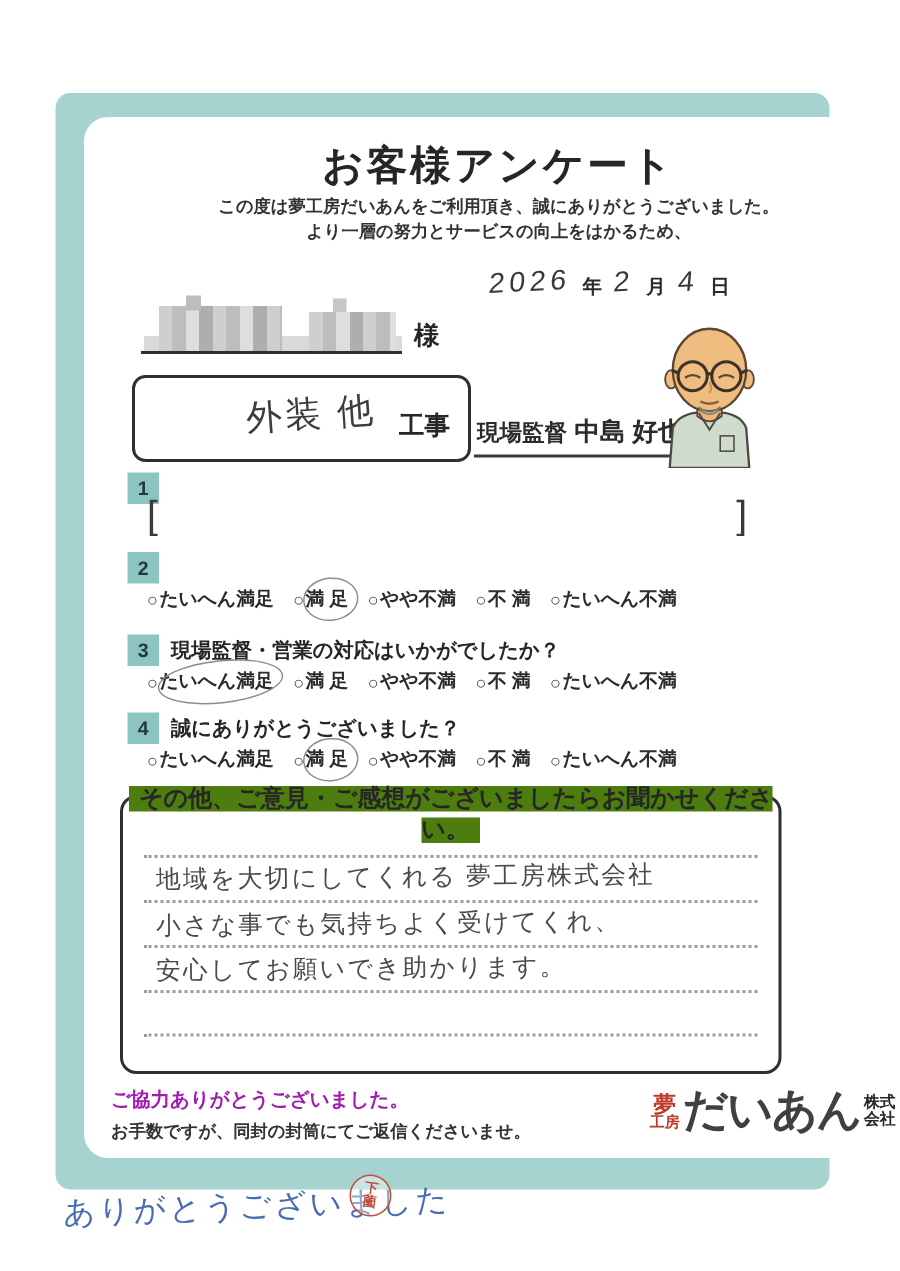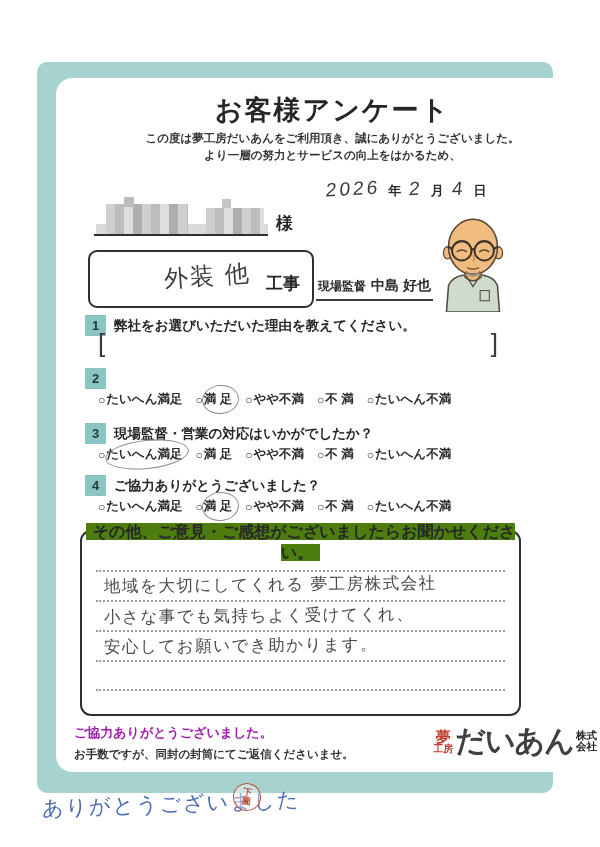--- a/index.html
+++ b/index.html
@@ -24,22 +24,22 @@
   .mosaic.c2{left:112px;top:2px;width:58px;height:26px;}
   .mosaic.p1{left:30px;top:-9px;width:10px;height:10px;background:#bdbdbd;}
   .mosaic.p2{left:128px;top:-7px;width:9px;height:9px;background:#c6c6c6;}
   .name-suffix{position:absolute;left:182px;top:6px;font-size:17px;font-weight:800;color:#262626;}
 
   .work-box{position:absolute;left:32px;top:172px;width:222px;height:54px;border:2px solid #2f2f2f;border-radius:9px;}
   .work-hand{position:absolute;left:74px;top:8px;font-size:24px;color:#3d3d3d;letter-spacing:2px;transform:rotate(-4deg);white-space:nowrap;}
   .work-label{position:absolute;right:12px;top:20px;font-size:17px;font-weight:700;color:#262626;}
 
   .supervisor{position:absolute;left:260px;top:198px;border-bottom:2px solid #3a3a3a;padding:0 2px 4px 2px;white-space:nowrap;}
-  .supervisor .role{font-size:12px;font-weight:700;margin-right:5px;}
-  .supervisor .sname{font-size:14px;font-weight:800;}
+  .supervisor .role{font-size:15px;font-weight:700;margin-right:5px;}
+  .supervisor .sname{font-size:17px;font-weight:800;}
   .avatar{position:absolute;left:366px;top:132px;width:102px;height:102px;}
 
   .q-badge{position:absolute;width:21px;height:21px;background:#8cc4c1;color:#1f3a3a;font-weight:800;
            text-align:center;line-height:21px;font-size:13px;}
   .q-text{position:absolute;left:58px;font-size:13.5px;font-weight:800;color:#262626;white-space:nowrap;}
   .bracket-row{position:absolute;left:42px;top:252px;width:400px;display:flex;justify-content:space-between;}
   .bracket{font-size:26px;font-weight:400;color:#3a3a3a;line-height:26px;}
 
   .options{position:absolute;left:42px;display:flex;gap:13px;font-size:12.5px;font-weight:700;color:#2b2b2b;white-space:nowrap;}
   .option{position:relative;display:inline-flex;align-items:center;}
@@ -129,21 +129,20 @@
       <path d="M70.5 38 L74.5 36" stroke="#3d3228" stroke-width="2"></path>
       <path d="M34 41 Q39 37.5 44 41" fill="none" stroke="#5a4632" stroke-width="1.5"></path>
       <path d="M56 41 Q61 37.5 66 41" fill="none" stroke="#5a4632" stroke-width="1.5"></path>
       <path d="M50 44 Q52 48 50 51" fill="none" stroke="#cf9357" stroke-width="1.5"></path>
       <path d="M44 56.5 Q50 59.5 56 56.5" fill="none" stroke="#8a5a3a" stroke-width="1.5"></path>
       <path d="M43 60 Q50 66.5 57 60 Q55.5 64.5 50 65 Q44.5 64.5 43 60" fill="#b5b0a4" stroke="#7a756a" stroke-width="0.8"></path>
       <rect x="57" y="79" width="9" height="10" fill="none" stroke="#4a4a42" stroke-width="1"></rect>
     </svg>
 
     <div class="q-badge" style="left:29px;top:237px">1</div>
-    <div class="q-text" style="top:239px">弊社をお選びいただいた理由を教えてください。</div>
     <div class="bracket-row">
       <span class="bracket">[</span>
       <span class="bracket">]</span>
     </div>
 
     <div class="q-badge" style="left:29px;top:290px">2</div>
     <div class="options" style="top:313px">
       <span class="option">
           <span class="glyph">○</span>
           <span>たいへん満足</span>
@@ -185,21 +184,21 @@
           <span class="glyph">○</span>
           <span>不 満</span>
         </span>
       <span class="option">
           <span class="glyph">○</span>
           <span>たいへん不満</span>
         </span>
     </div>
 
     <div class="q-badge" style="left:29px;top:397px">4</div>
-    <div class="q-text" style="top:399px">ご協力ありがとうございました？</div>
+    <div class="q-text" style="top:399px">誠にありがとうございました？</div>
     <div class="options" style="top:420px">
       <span class="option">
           <span class="glyph">○</span>
           <span>たいへん満足</span>
         </span>
       <span class="option circled">
           <span class="glyph">○</span>
           <span>満 足</span>
         </span>
       <span class="option">

